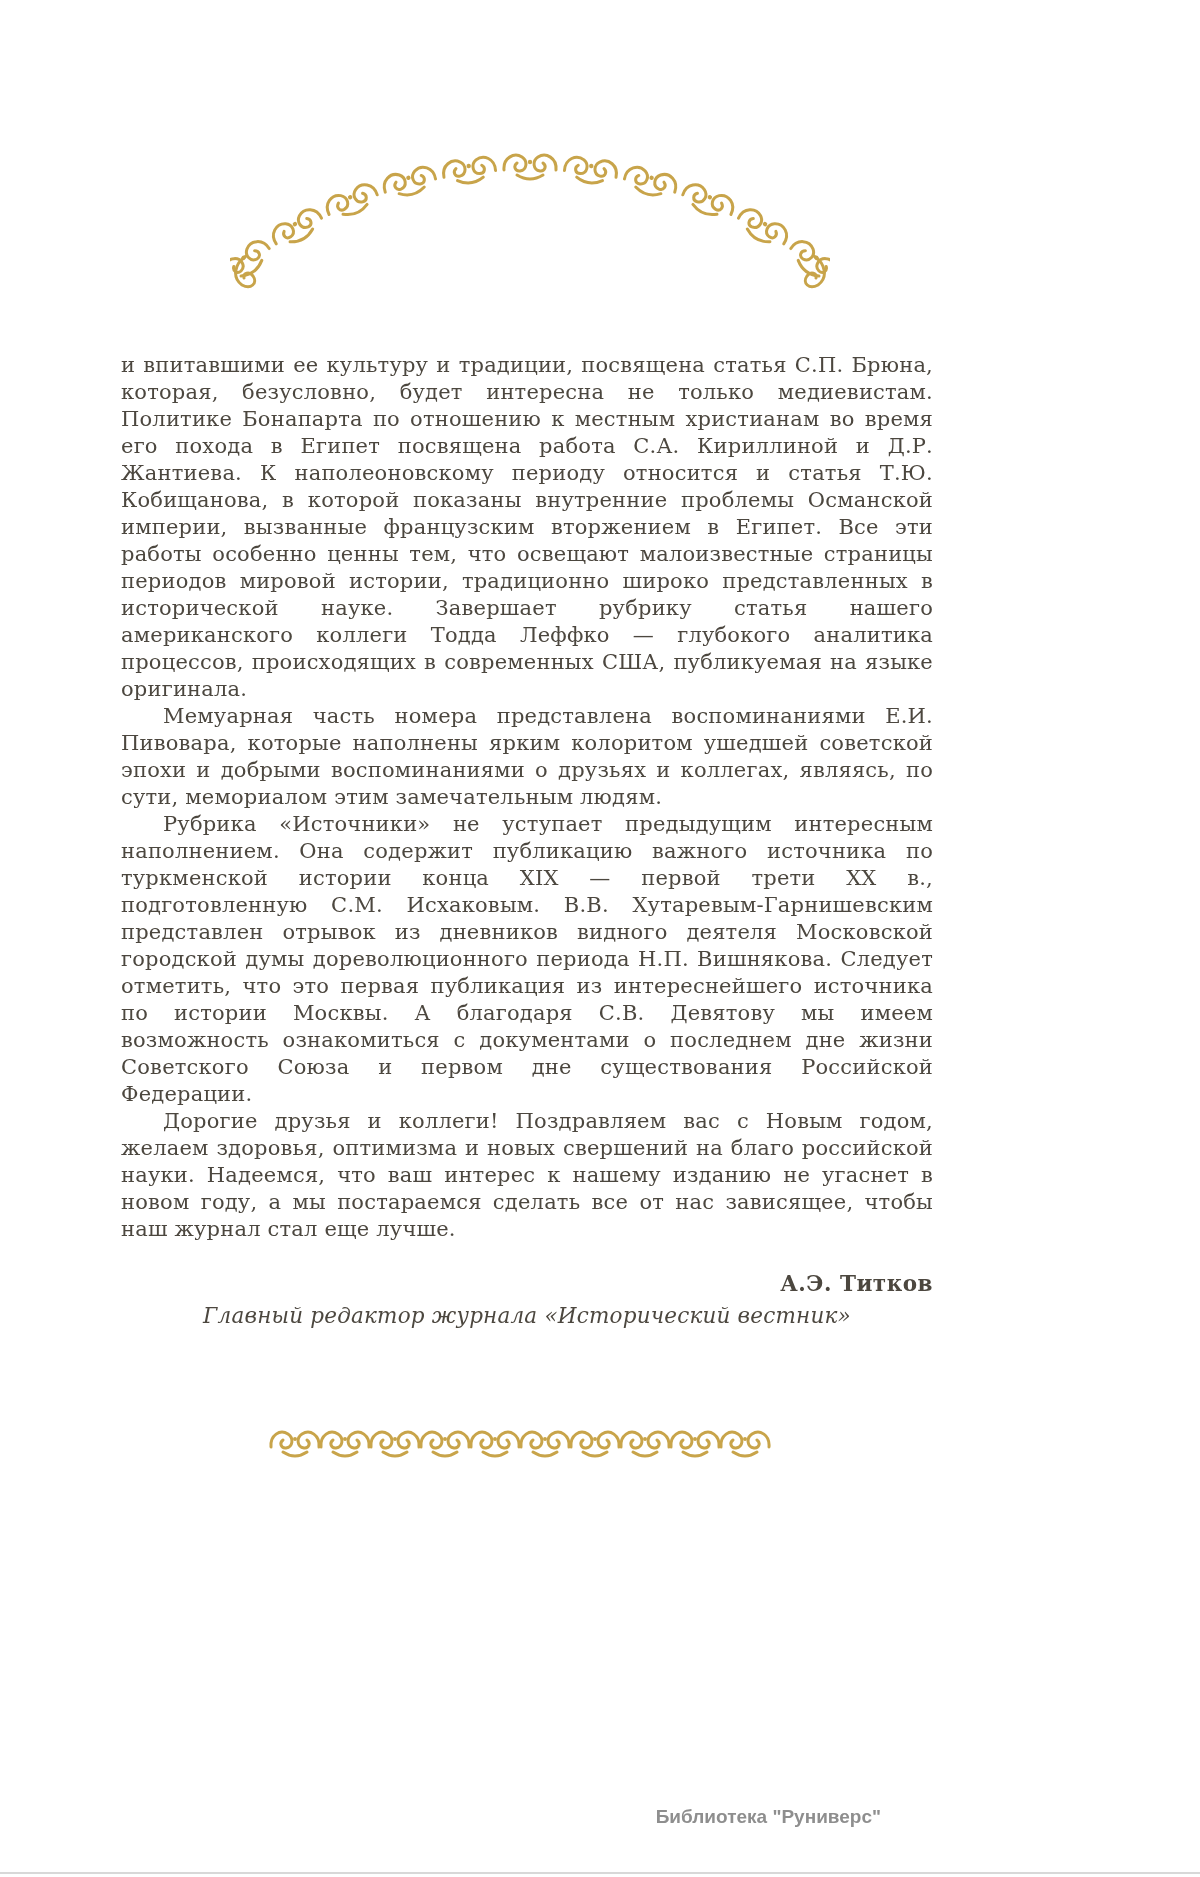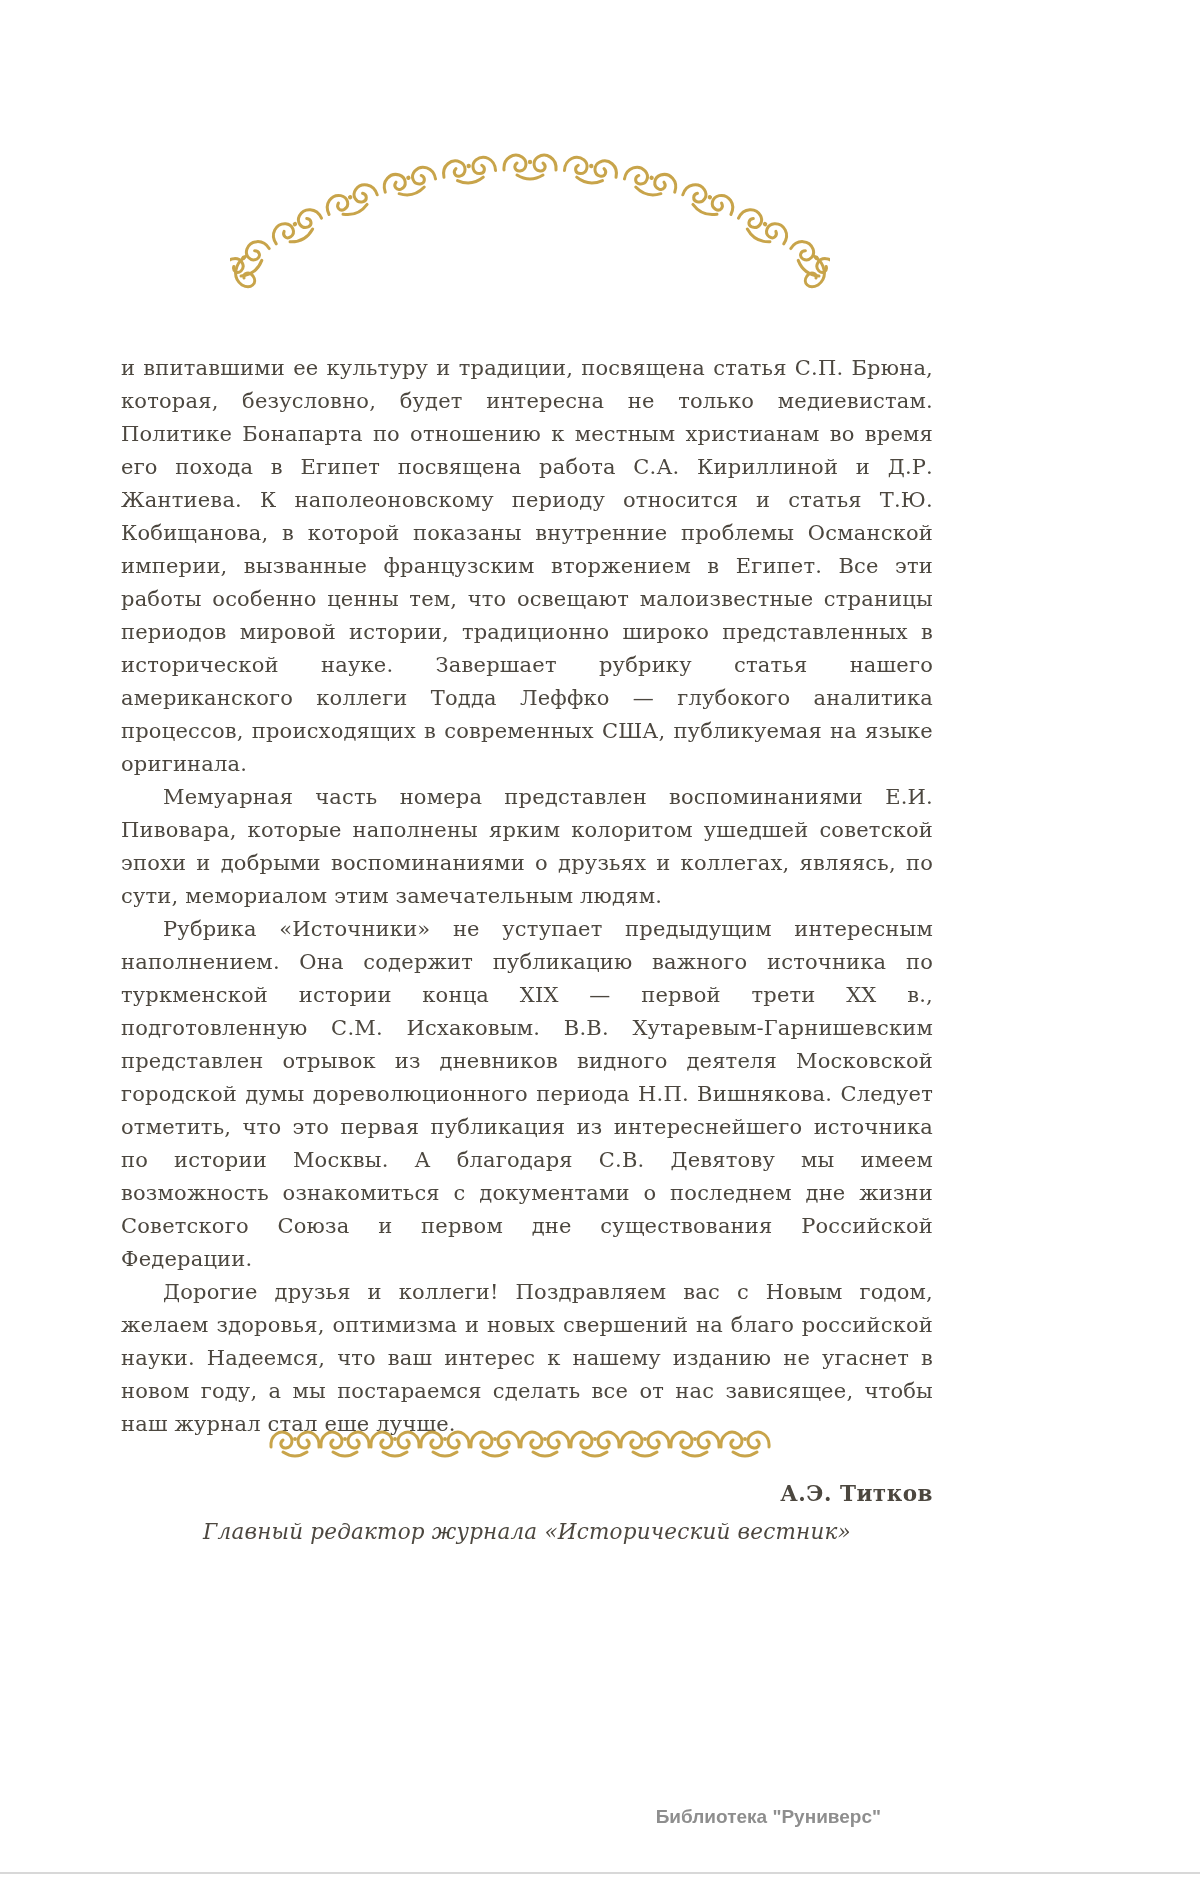--- a/index.html
+++ b/index.html
@@ -20,28 +20,28 @@
   .ornament-bottom {
     position:absolute;
     left:268px; top:1424px;
     width:504px; height:42px;
   }
   .text-block {
     position:absolute;
     left:121px; top:352px;
     width:812px;
     font-size:21px;
-    line-height:33px;
+    line-height:27px;
     text-align:justify;
     letter-spacing:0.2px;
   }
   .text-block p { margin:0; text-indent:42px; }
   .text-block p.noindent { text-indent:0; }
   .sig {
-    margin-top:36px;
+    margin-top:27px;
     text-align:right;
     font-weight:bold;
     font-size:21.5px;
     letter-spacing:0.5px;
   }
   .role {
     margin-top:5px;
     text-align:center;
     font-style:italic;
     font-size:21.5px;
@@ -88,21 +88,21 @@
     <use href="#m" transform="translate(420.1,45.6) rotate(14.8)"></use>
     <use href="#m" transform="translate(477.6,64.8) rotate(22.2)"></use>
     <use href="#m" transform="translate(532.1,91.3) rotate(29.6)"></use>
     <use href="#m" transform="translate(582.8,124.6) rotate(37)"></use>
     <path class="gold" d="M16,118 C4,126 2,140 12,147 C21,152 28,145 23,138 C19,133 13,135 14,140"></path>
     <path class="gold" d="M584,118 C596,126 598,140 588,147 C579,152 572,145 577,138 C581,133 587,135 586,140"></path>
   </svg>
 
   <div class="text-block">
     <p class="noindent">и впитавшими ее культуру и традиции, посвящена статья С.П. Брюна, которая, безусловно, будет интересна не только медиевистам. Политике Бонапарта по отношению к местным христианам во время его похода в Египет посвящена работа С.А. Кириллиной и Д.Р. Жантиева. К наполеоновскому периоду относится и статья Т.Ю. Кобищанова, в которой показаны внутренние проблемы Османской империи, вызванные французским вторжением в Египет. Все эти работы особенно ценны тем, что освещают малоизвестные страницы периодов мировой истории, традиционно широко представленных в исторической науке. Завершает рубрику статья нашего американского коллеги Тодда Леффко — глубокого аналитика процессов, происходящих в современных США, публикуемая на языке оригинала.</p>
-    <p>Мемуарная часть номера представлен воспоминаниями Е.И. Пивовара, которые наполнены ярким колоритом ушедшей советской эпохи и добрыми воспоминаниями о друзьях и коллегах, являясь, по сути, мемориалом этим замечательным людям.</p>
+    <p>Мемуарная часть номера представлена воспоминаниями Е.И. Пивовара, которые наполнены ярким колоритом ушедшей советской эпохи и добрыми воспоминаниями о друзьях и коллегах, являясь, по сути, мемориалом этим замечательным людям.</p>
     <p>Рубрика «Источники» не уступает предыдущим интересным наполнением. Она содержит публикацию важного источника по туркменской истории конца XIX — первой трети XX в., подготовленную С.М. Исхаковым. В.В. Хутаревым-Гарнишевским представлен отрывок из дневников видного деятеля Московской городской думы дореволюционного периода Н.П. Вишнякова. Следует отметить, что это первая публикация из интереснейшего источника по истории Москвы. А благодаря С.В. Девятову мы имеем возможность ознакомиться с документами о последнем дне жизни Советского Союза и первом дне существования Российской Федерации.</p>
     <p>Дорогие друзья и коллеги! Поздравляем вас с Новым годом, желаем здоровья, оптимизма и новых свершений на благо российской науки. Надеемся, что ваш интерес к нашему изданию не угаснет в новом году, а мы постараемся сделать все от нас зависящее, чтобы наш журнал стал еще лучше.</p>
     <div class="sig">А.Э. Титков</div>
     <div class="role">Главный редактор журнала «Исторический вестник»</div>
   </div>
 
   <svg class="ornament-bottom" viewBox="0 0 504 42" aria-hidden="true">
     <defs>
       <g id="mb" class="gold">
         <path d="M-24,3 C-25,-9 -15,-15 -7,-10 C-1,-6 -2,3 -9,4 C-14,4.5 -16,-1 -12,-4"></path>

